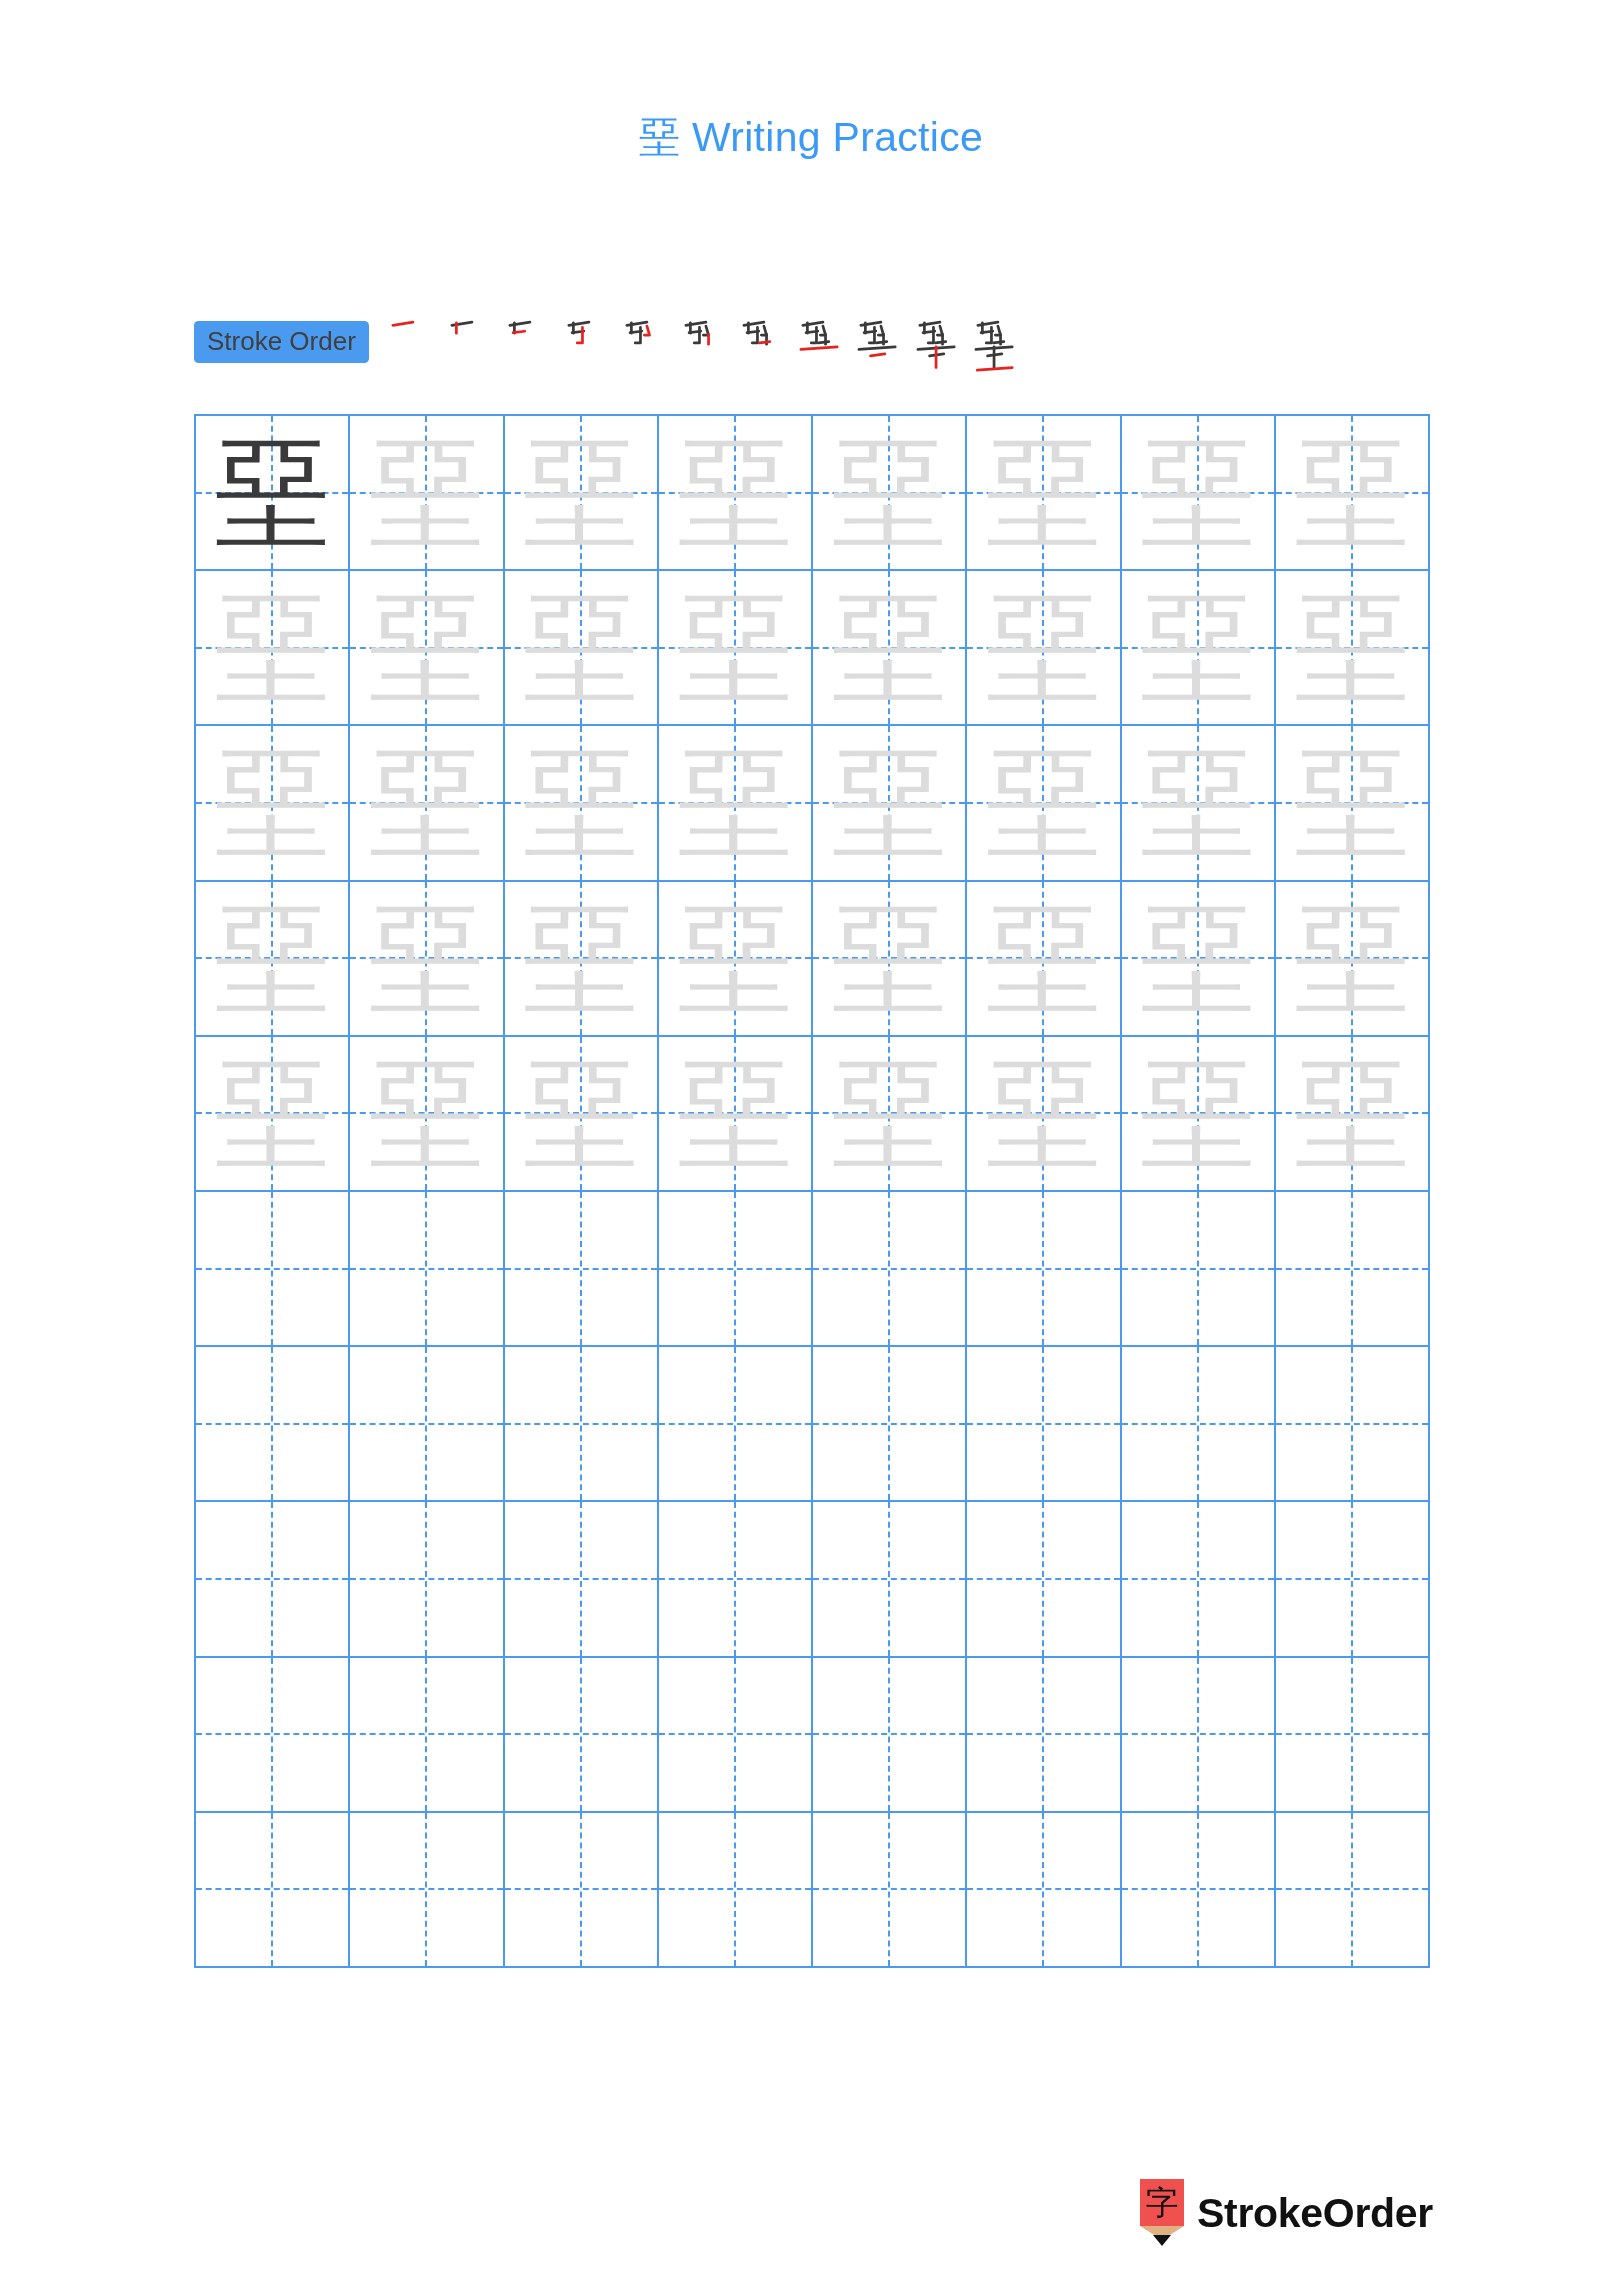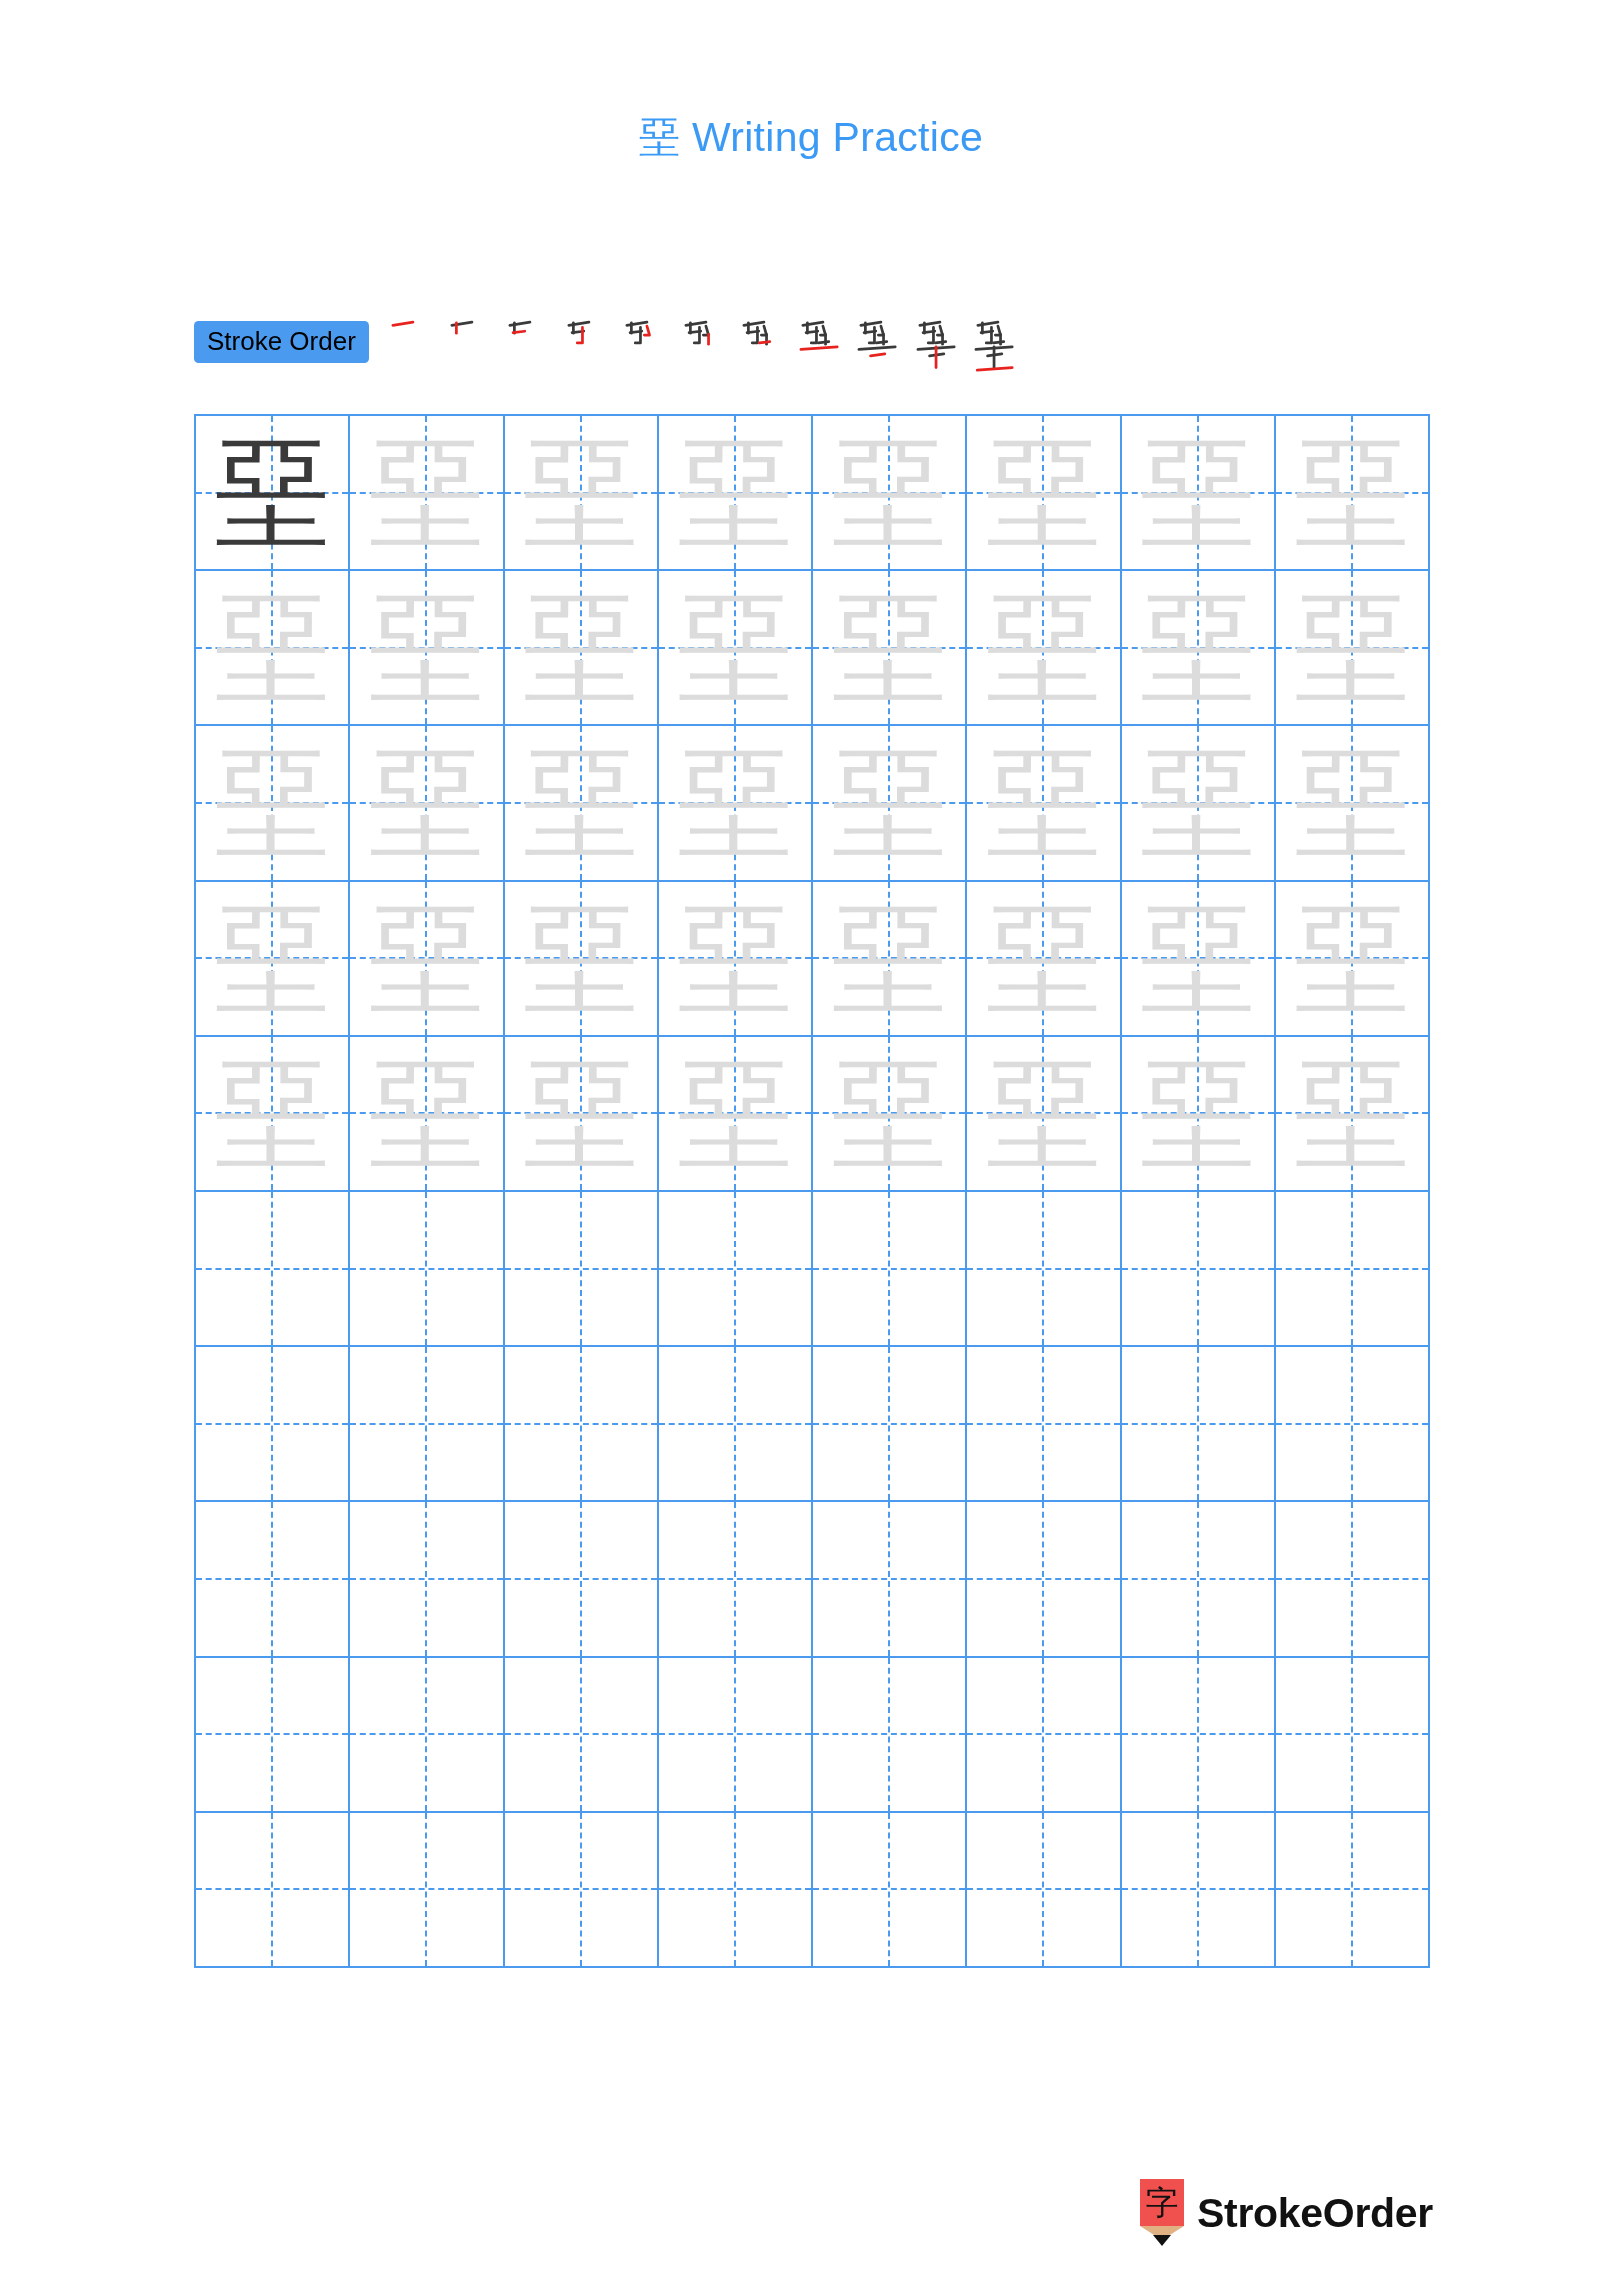--- a/index.html
+++ b/index.html
@@ -20,21 +20,21 @@
     white-space:nowrap;
   }
 
   
   .stroke-row {
     position:absolute; left:194px; top:306px;
     width:1239px; height:72px;
     display:flex; align-items:center;
   }
   .so-badge {
-    background:#4a9bef; color:#000000;
+    background:#4a9bef; color:#404040;
     border-radius:4.6px;
     padding:7.2px 13px 8.5px 13px;
     font-size:26px; line-height:1;
     white-space:nowrap;
     flex:0 0 auto;
   }
   .so-steps {
     flex:1 1 auto; display:flex; align-items:flex-end;
     margin-left:18.3px; height:72px;
   }

